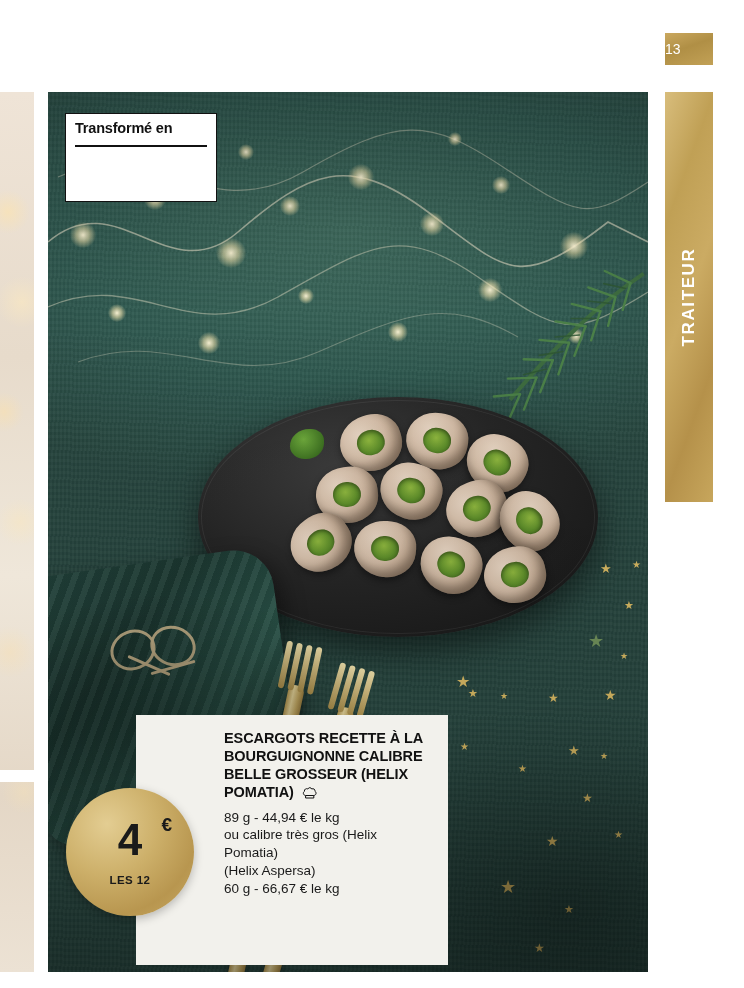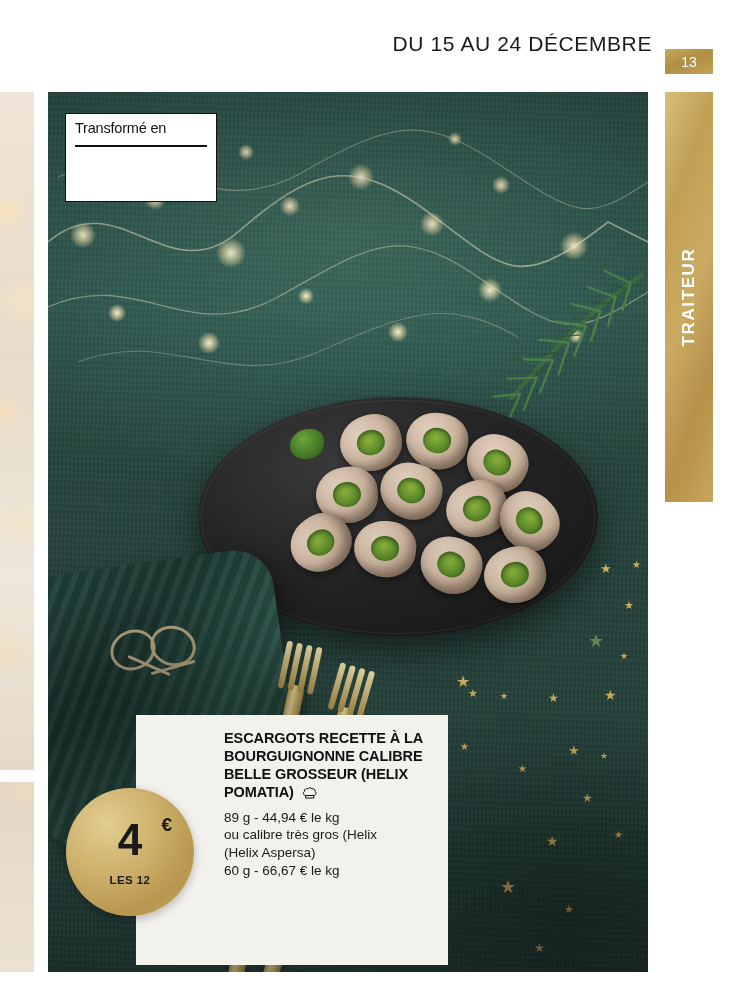--- a/index.html
+++ b/index.html
@@ -29,28 +29,27 @@
     transform: translateY(-50%);
     font-size: 21px;
     letter-spacing: 0.6px;
     color: #1a1a1a;
     font-weight: 400;
     white-space: nowrap;
   }
   .page-number-box {
     position: absolute;
     left: 665px;
-    top: 49px;
+    top: 33px;
     width: 48px;
-    height: 25px;
+    height: 32px;
     background: #b99a53;
     background: linear-gradient(160deg,#caa85f 0%, #b08f45 45%, #c2a156 100%);
     display: flex;
     align-items: center;
-    justify-content: center;
   }
   .page-number-box span {
     color: #ffffff;
     font-size: 14px;
     font-weight: 400;
   }
 
   
   .side-tab {
     position: absolute;
@@ -276,21 +275,21 @@
     top: 113px;
     width: 152px;
     height: 89px;
     background: #ffffff;
     border: 1.5px solid #111;
     padding: 6px 9px;
     box-sizing: border-box;
   }
   .france-badge .t1 {
     font-size: 14.5px;
-    font-weight: 400;
+    font-weight: 700;
     color: #111;
     letter-spacing: -0.2px;
   }
   .france-badge .t2 {
     font-size: 29px;
     font-weight: 400;
     color: #111;
     letter-spacing: 0.5px;
     line-height: 1.05;
     margin-top: 1px;
@@ -374,21 +373,20 @@
     font-size: 11.5px;
     font-weight: 700;
     color: #1a1a1a;
     letter-spacing: 0.4px;
   }
 </style>
 </head>
 <body>
 
 <div class="header">
-  <div class="header-date">DU 15 AU 24 DÉCEMBRE</div>
   <div class="page-number-box">
     <span>13</span>
   </div>
 </div>
 
 <div class="side-tab">
   <div class="side-tab-label">TRAITEUR</div>
 </div>
 
 <div class="left-strip"></div>
@@ -533,20 +531,21 @@
       <span class="chef-icon">
         <svg width="15" height="14" viewBox="0 0 15 14">
           <path d="M3.5 9.5 C1.2 9.2 0.6 6.4 2.4 5.4 C2.1 3.3 4.2 2 5.8 3 C6.6 1.2 9 1.2 9.7 3 C11.4 2.1 13.4 3.4 13 5.4 C14.8 6.4 14.2 9.2 11.9 9.5 Z" fill="none" stroke="#111" stroke-width="1"></path>
           <path d="M3.6 9.6 L3.6 12 L11.8 12 L11.8 9.6" fill="none" stroke="#111" stroke-width="1"></path>
         </svg>
       </span>
     </div>
     <div class="product-desc">
       <div>89 g - 44,94 € le kg</div>
       <div>ou calibre très gros (Helix</div>
+      <div>Pomatia)</div>
       <div>(Helix Aspersa)</div>
       <div>60 g - 66,67 € le kg</div>
     </div>
   </div>
 </div>
 
 <div class="price-medallion">
   <div class="price-value">4</div>
   <div class="price-cur">€</div>
   <div class="price-unit">LES 12</div>

